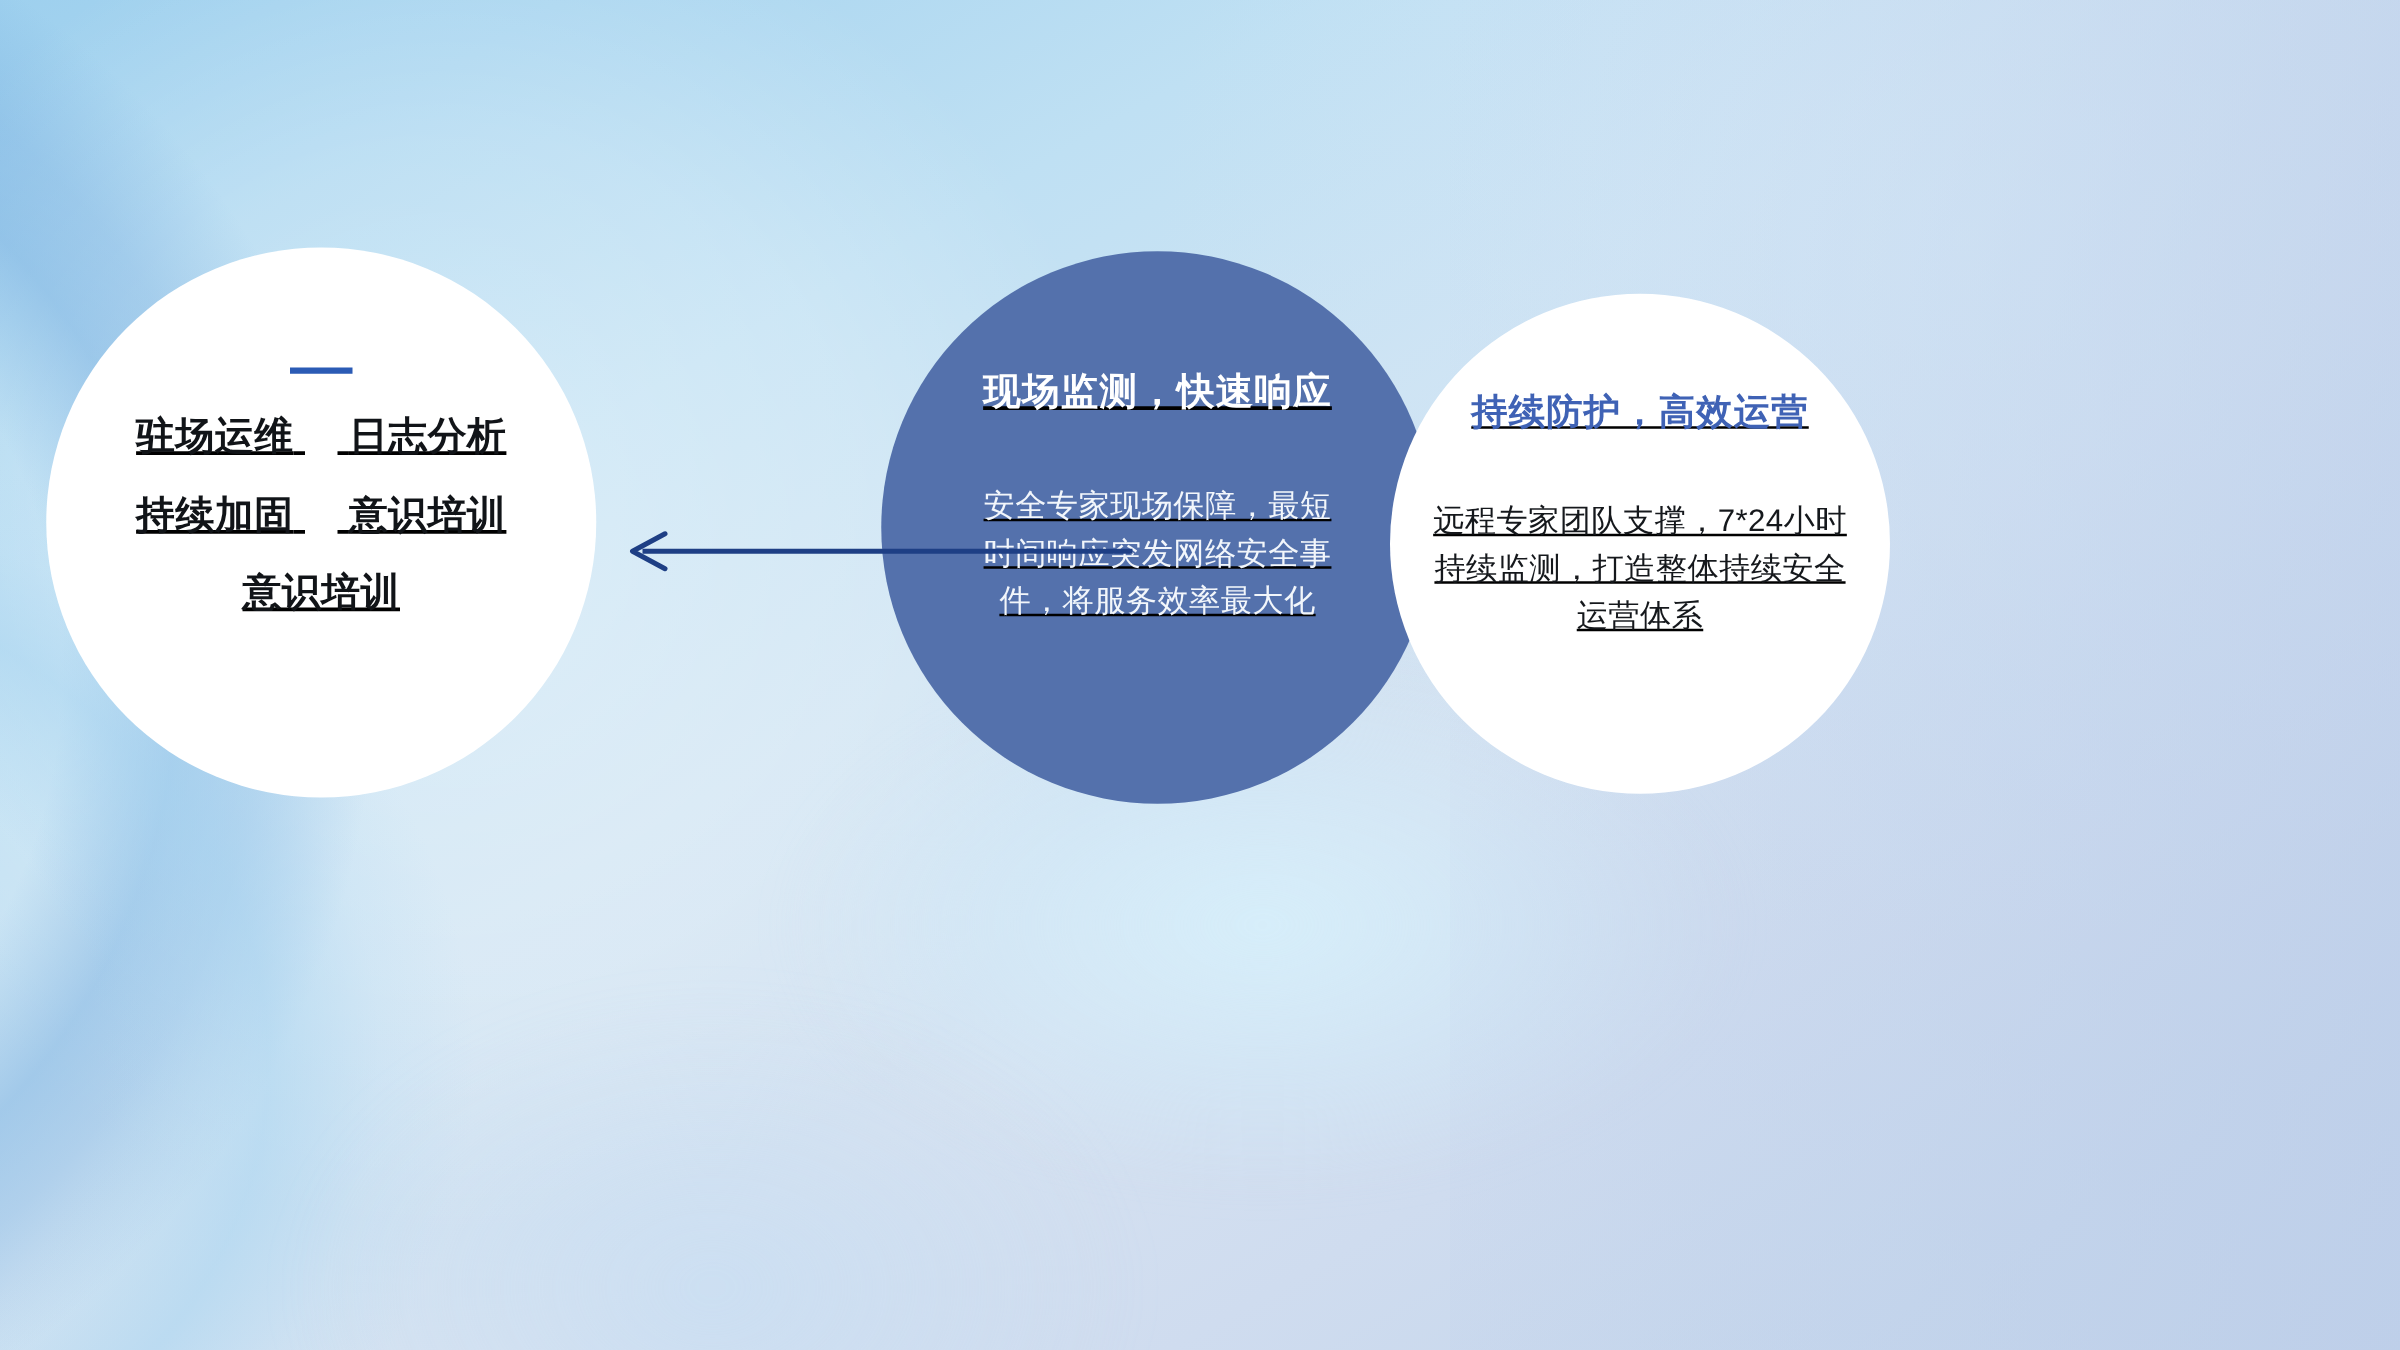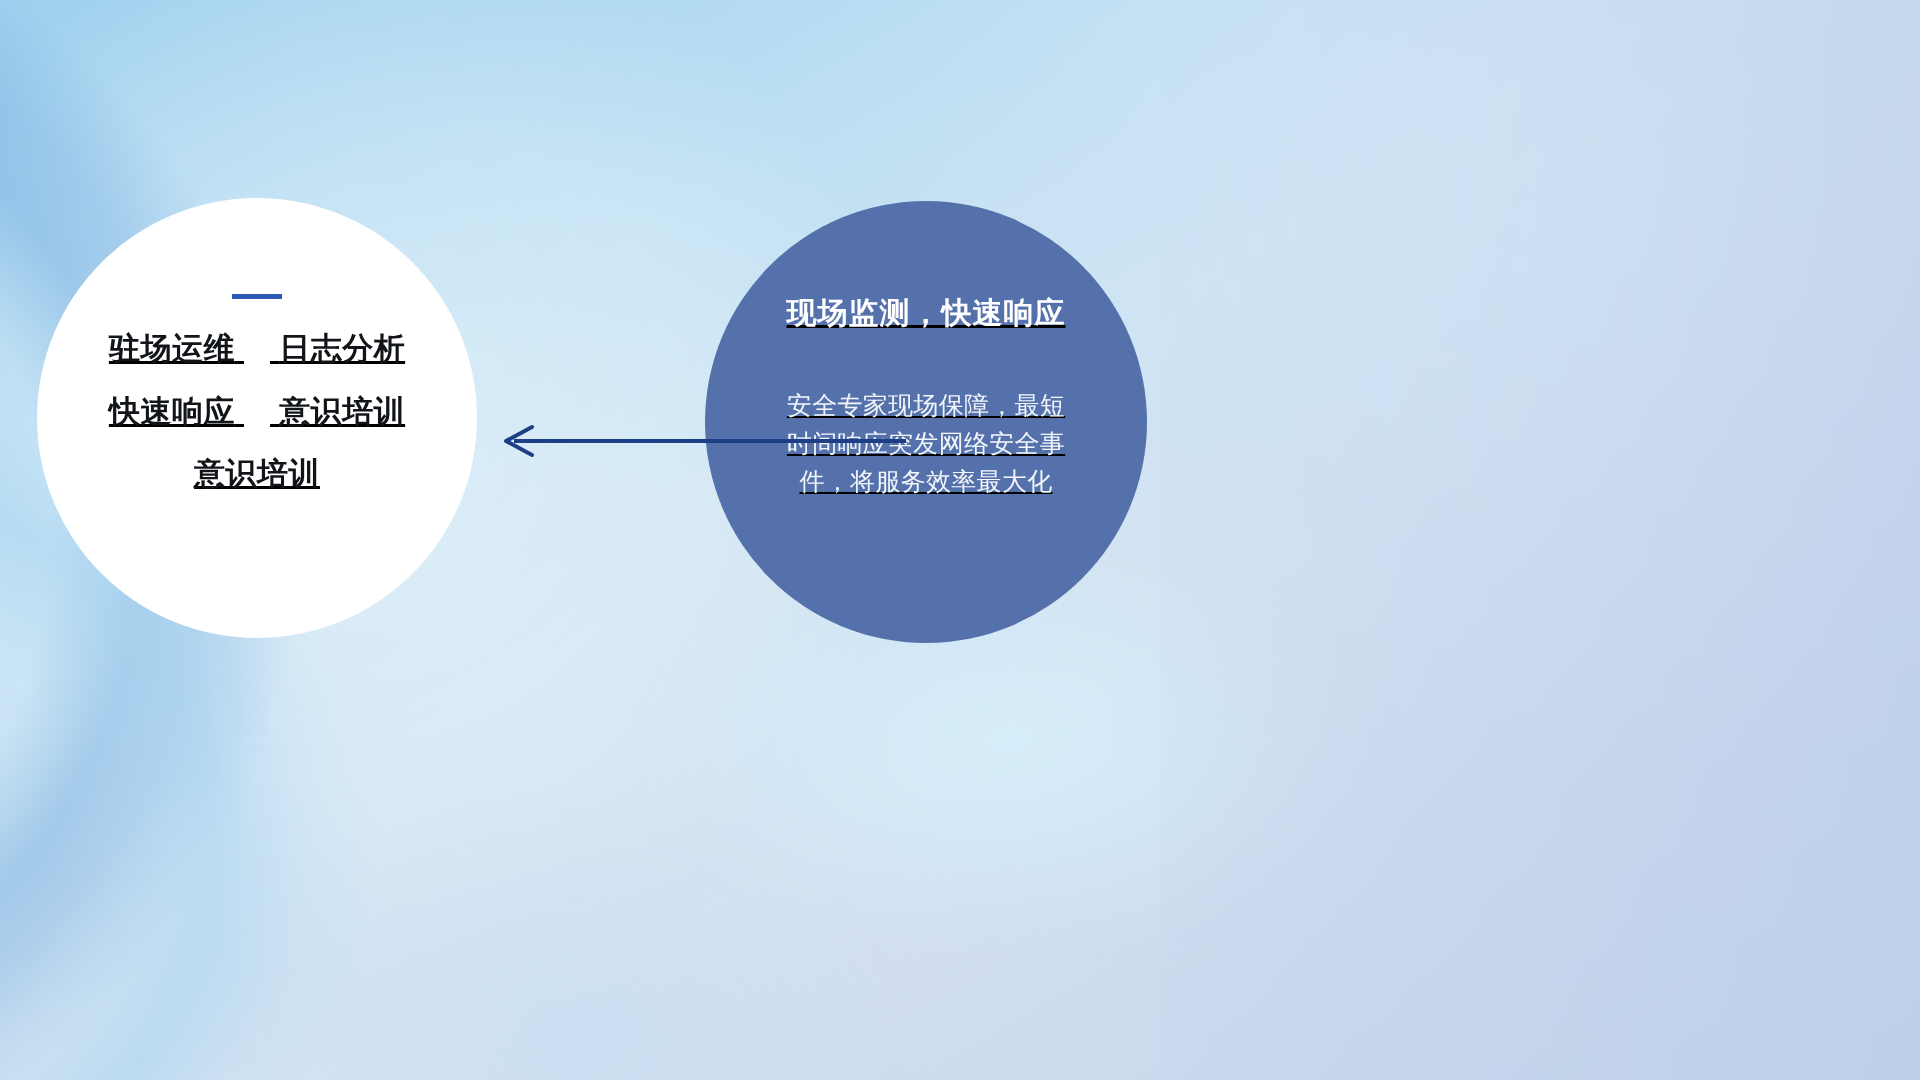--- a/index.html
+++ b/index.html
@@ -212,34 +212,38 @@
   <div class="circle" id="circle-left">
     <div class="dash"></div>
 
     <div class="kw-line">
       <span>驻场运维</span>
       <span class="gap"></span>
       <span>日志分析</span>
     </div>
 
     <div class="kw-line">
-      <span>快速响应</span>
+      <span>持续加固</span>
       <span class="gap"></span>
       <span>意识培训</span>
     </div>
 
     <div class="kw-line">
       <span>意识培训</span>
     </div>
   </div>
 
   <div class="circle" id="circle-center">
     <div class="c-title">现场监测，快速响应</div>
     <div class="c-body">安全专家现场保障，最短时间响应突发网络安全事件，将服务效率最大化</div>
   </div>
 
+  <div class="circle" id="circle-right">
+    <div class="c-title">持续防护，高效运营</div>
+    <div class="c-body">远程专家团队支撑，7*24小时持续监测，打造整体持续安全运营体系</div>
+  </div>
 
   <svg class="arrow-svg" viewBox="0 0 420 70">
     <line x1="416" y1="35" x2="24" y2="35" stroke="#1e3f85" stroke-width="4"></line>
     <polyline points="42,21 16,35 42,49" fill="none" stroke="#1e3f85" stroke-width="4" stroke-linecap="round" stroke-linejoin="round"></polyline>
   </svg>
 
 </div>
 
 </body></html>

